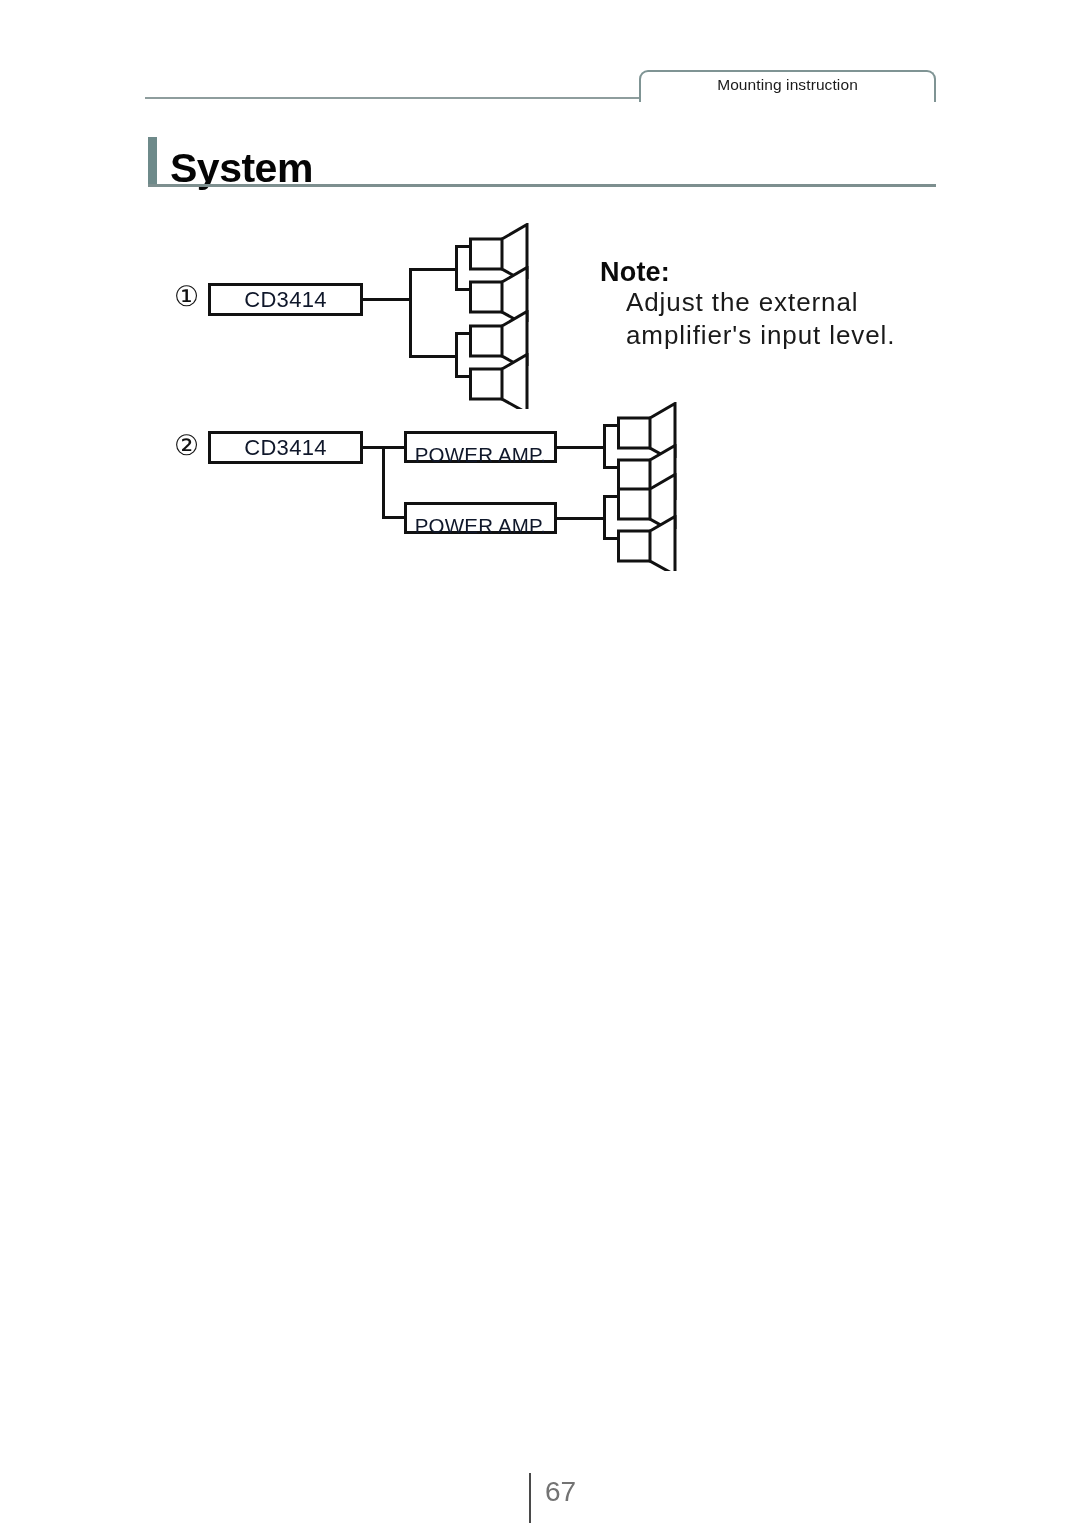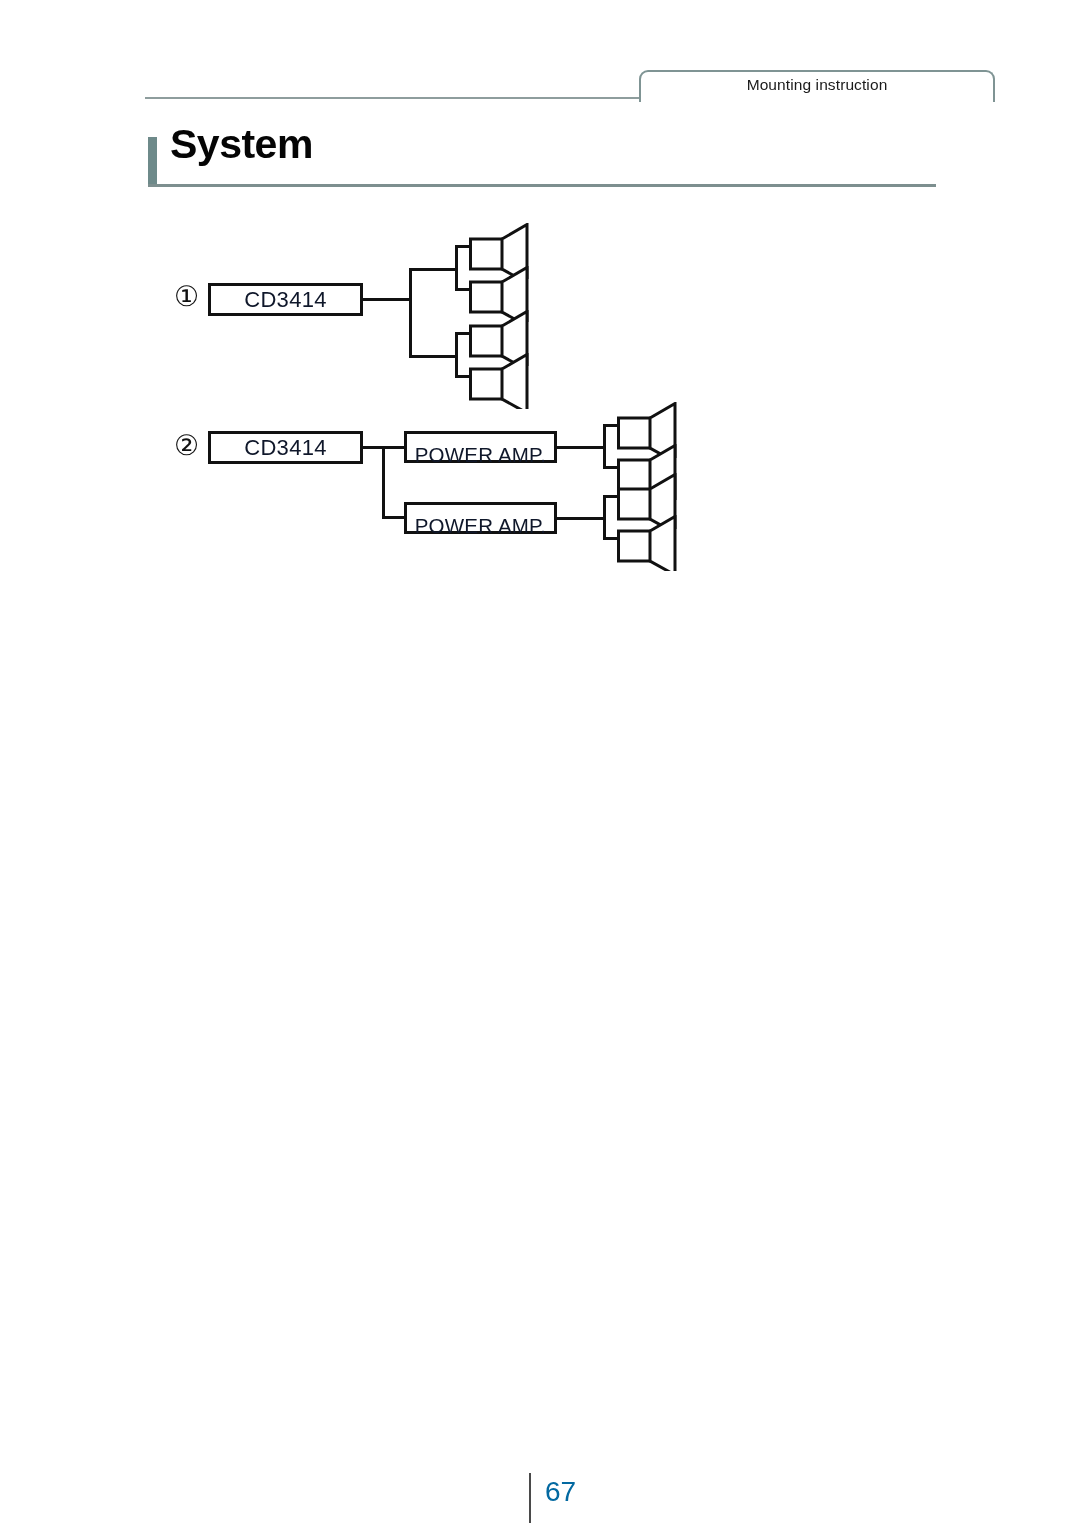--- a/index.html
+++ b/index.html
@@ -25,21 +25,21 @@
     left: 145px;
     top: 97px;
     width: 496px;
     height: 2px;
     background: #8e9d9d;
   }
   #chapter-tab {
     position: absolute;
     left: 639px;
     top: 70px;
-    width: 356px;
+    width: 297px;
     height: 32px;
     border: 2px solid #7f9494;
     border-bottom: none;
     border-top-left-radius: 9px;
     border-top-right-radius: 9px;
     background: #ffffff;
     box-sizing: border-box;
   }
   #chapter-tab-label {
     position: absolute;
@@ -58,21 +58,21 @@
     position: absolute;
     left: 148px;
     top: 137px;
     width: 9px;
     height: 49px;
     background: #6e8a8a;
   }
   #page-title {
     position: absolute;
     left: 170px;
-    top: 124px;
+    top: 148px;
     font-size: 41px;
     font-weight: bold;
     letter-spacing: -0.5px;
     color: #050505;
     line-height: 1;
   }
   #title-rule {
     position: absolute;
     left: 148px;
     top: 184px;
@@ -155,21 +155,21 @@
     top: 1473px;
     width: 2px;
     height: 50px;
     background: #4a4a4a;
   }
   #page-number {
     position: absolute;
     left: 545px;
     top: 1478px;
     font-size: 28px;
-    color: #0369a1;
+    color: #737373;
     line-height: 1;
   }
 </style>
 </head>
 <body>
 
 <div id="page">
 
   <div id="header-rule"></div>
 
@@ -224,20 +224,25 @@
       </svg>
     </div>
     <div class="speaker" style="left:469px; top:353px;">
       <svg width="62" height="56" viewBox="0 0 62 56">
         <rect x="1.5" y="16" width="32" height="30" fill="#fff" stroke="#111" stroke-width="3"></rect>
         <path d="M 33 16 L 58 1.5 L 58 60 L 33 46 Z" fill="#fff" stroke="#111" stroke-width="3" stroke-linejoin="miter"></path>
       </svg>
     </div>
   </div>
 
+  <div id="note-block" style="left:600px; top:258px;">
+    <div id="note-title">Note:</div>
+    <div class="note-line">Adjust the external</div>
+    <div class="note-line">amplifier's input level.</div>
+  </div>
 
   <div class="diagram" id="diagram-2" style="left:0; top:0; width:1080px; height:0;">
 
     <div class="circled-num" style="left:174px; top:432px;">②</div>
 
     <div class="unit-box" style="left:208px; top:431px; width:155px; height:33px;">
       <span>CD3414</span>
     </div>
 
     <div class="wire-h" style="left:363px; top:446px; width:22px;"></div>

